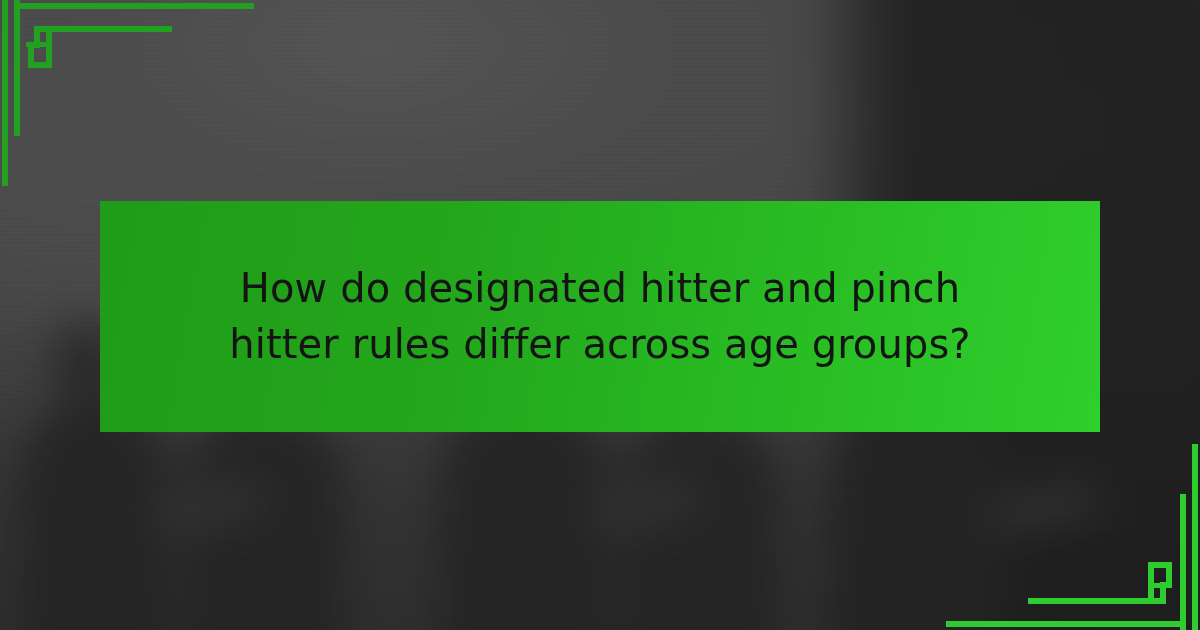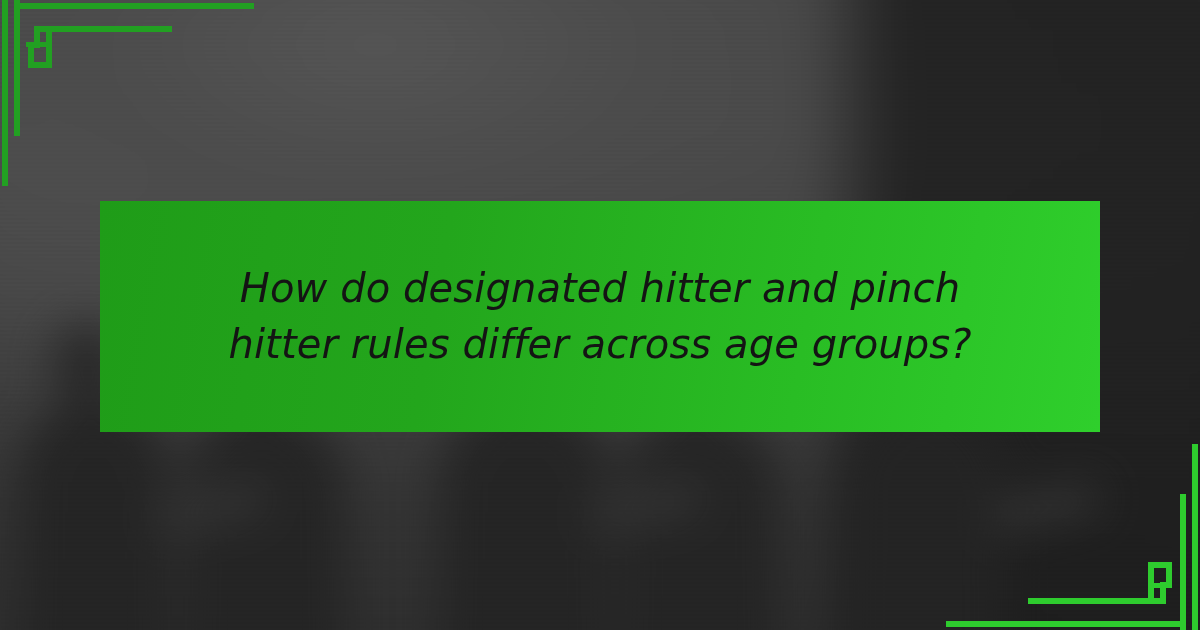--- a/index.html
+++ b/index.html
@@ -91,21 +91,20 @@
     left: 100px;
     top: 201px;
     width: 1000px;
     height: 231px;
     background: linear-gradient(100deg, #1f9c18 0%, #23a61c 34%, #29bd24 70%, #2fcf2c 100%);
     display: flex;
     align-items: center;
     justify-content: center;
     box-sizing: border-box;
     padding: 0 37px;
-    font-style: italic;
   }
   #headline {
     margin: 0;
     color: #141414;
     font-size: 40px;
     line-height: 1.38;
     font-weight: 400;
     text-align: center;
     letter-spacing: .1px;
     max-width: 760px;

